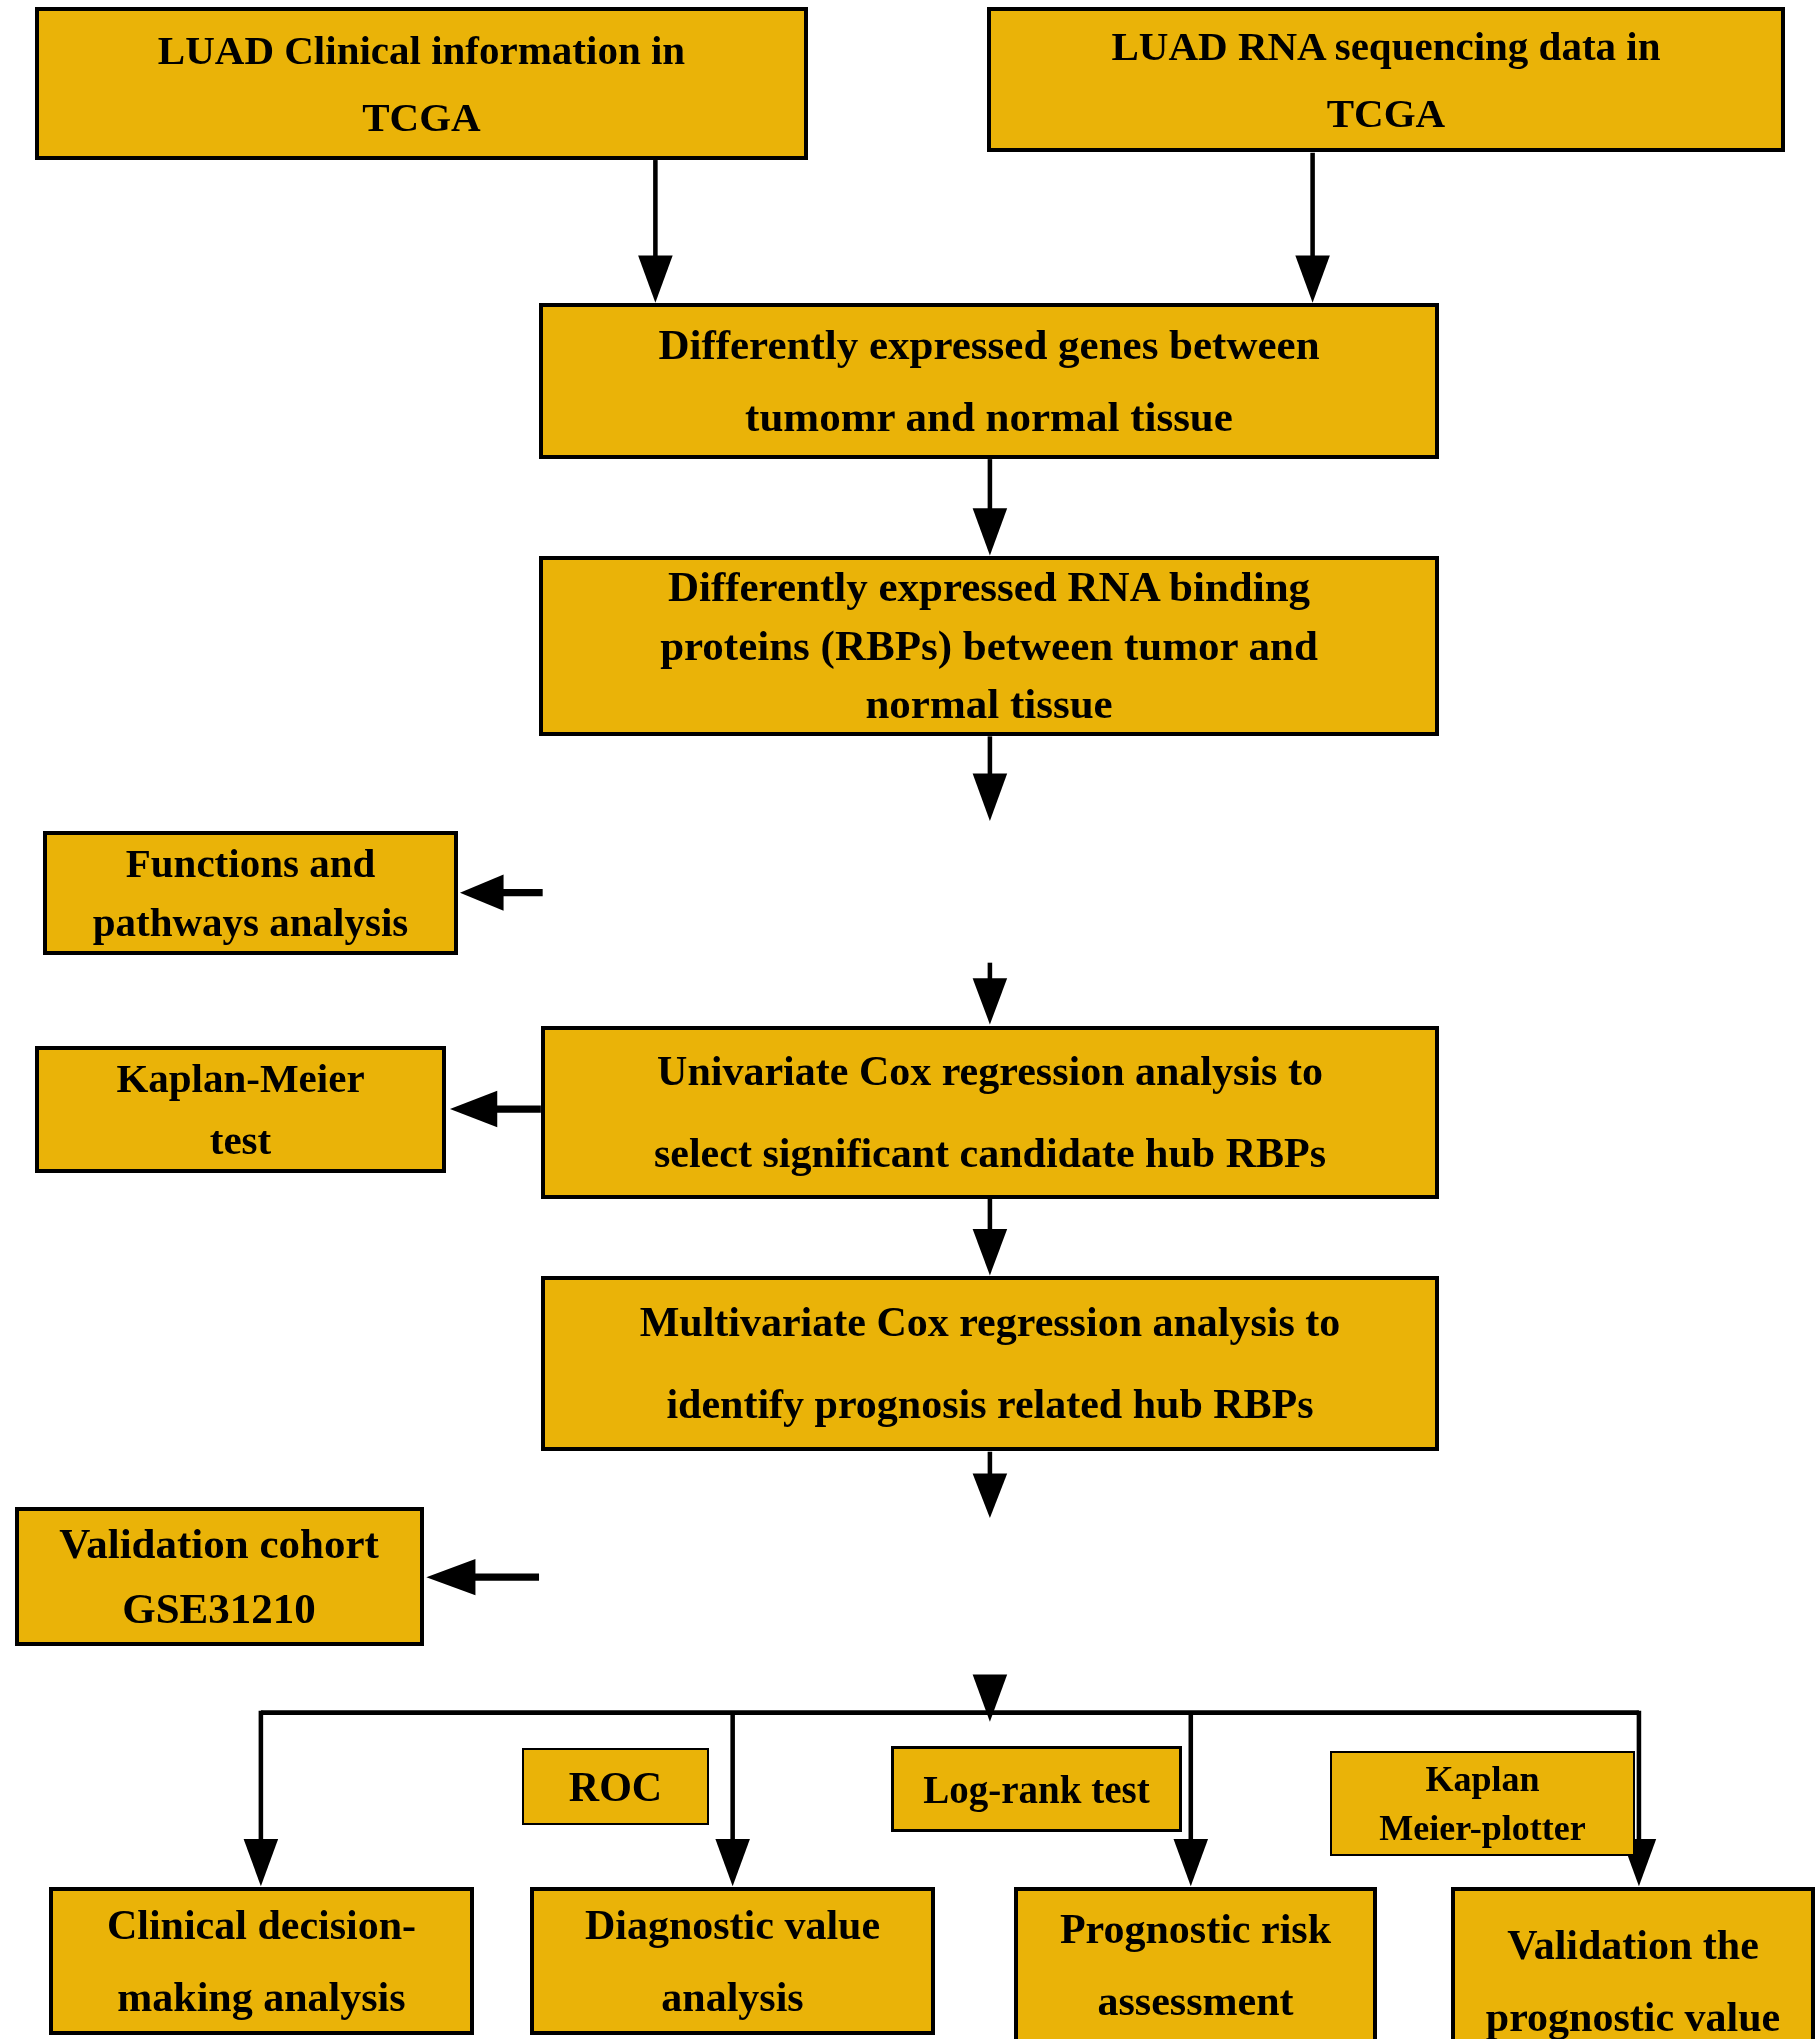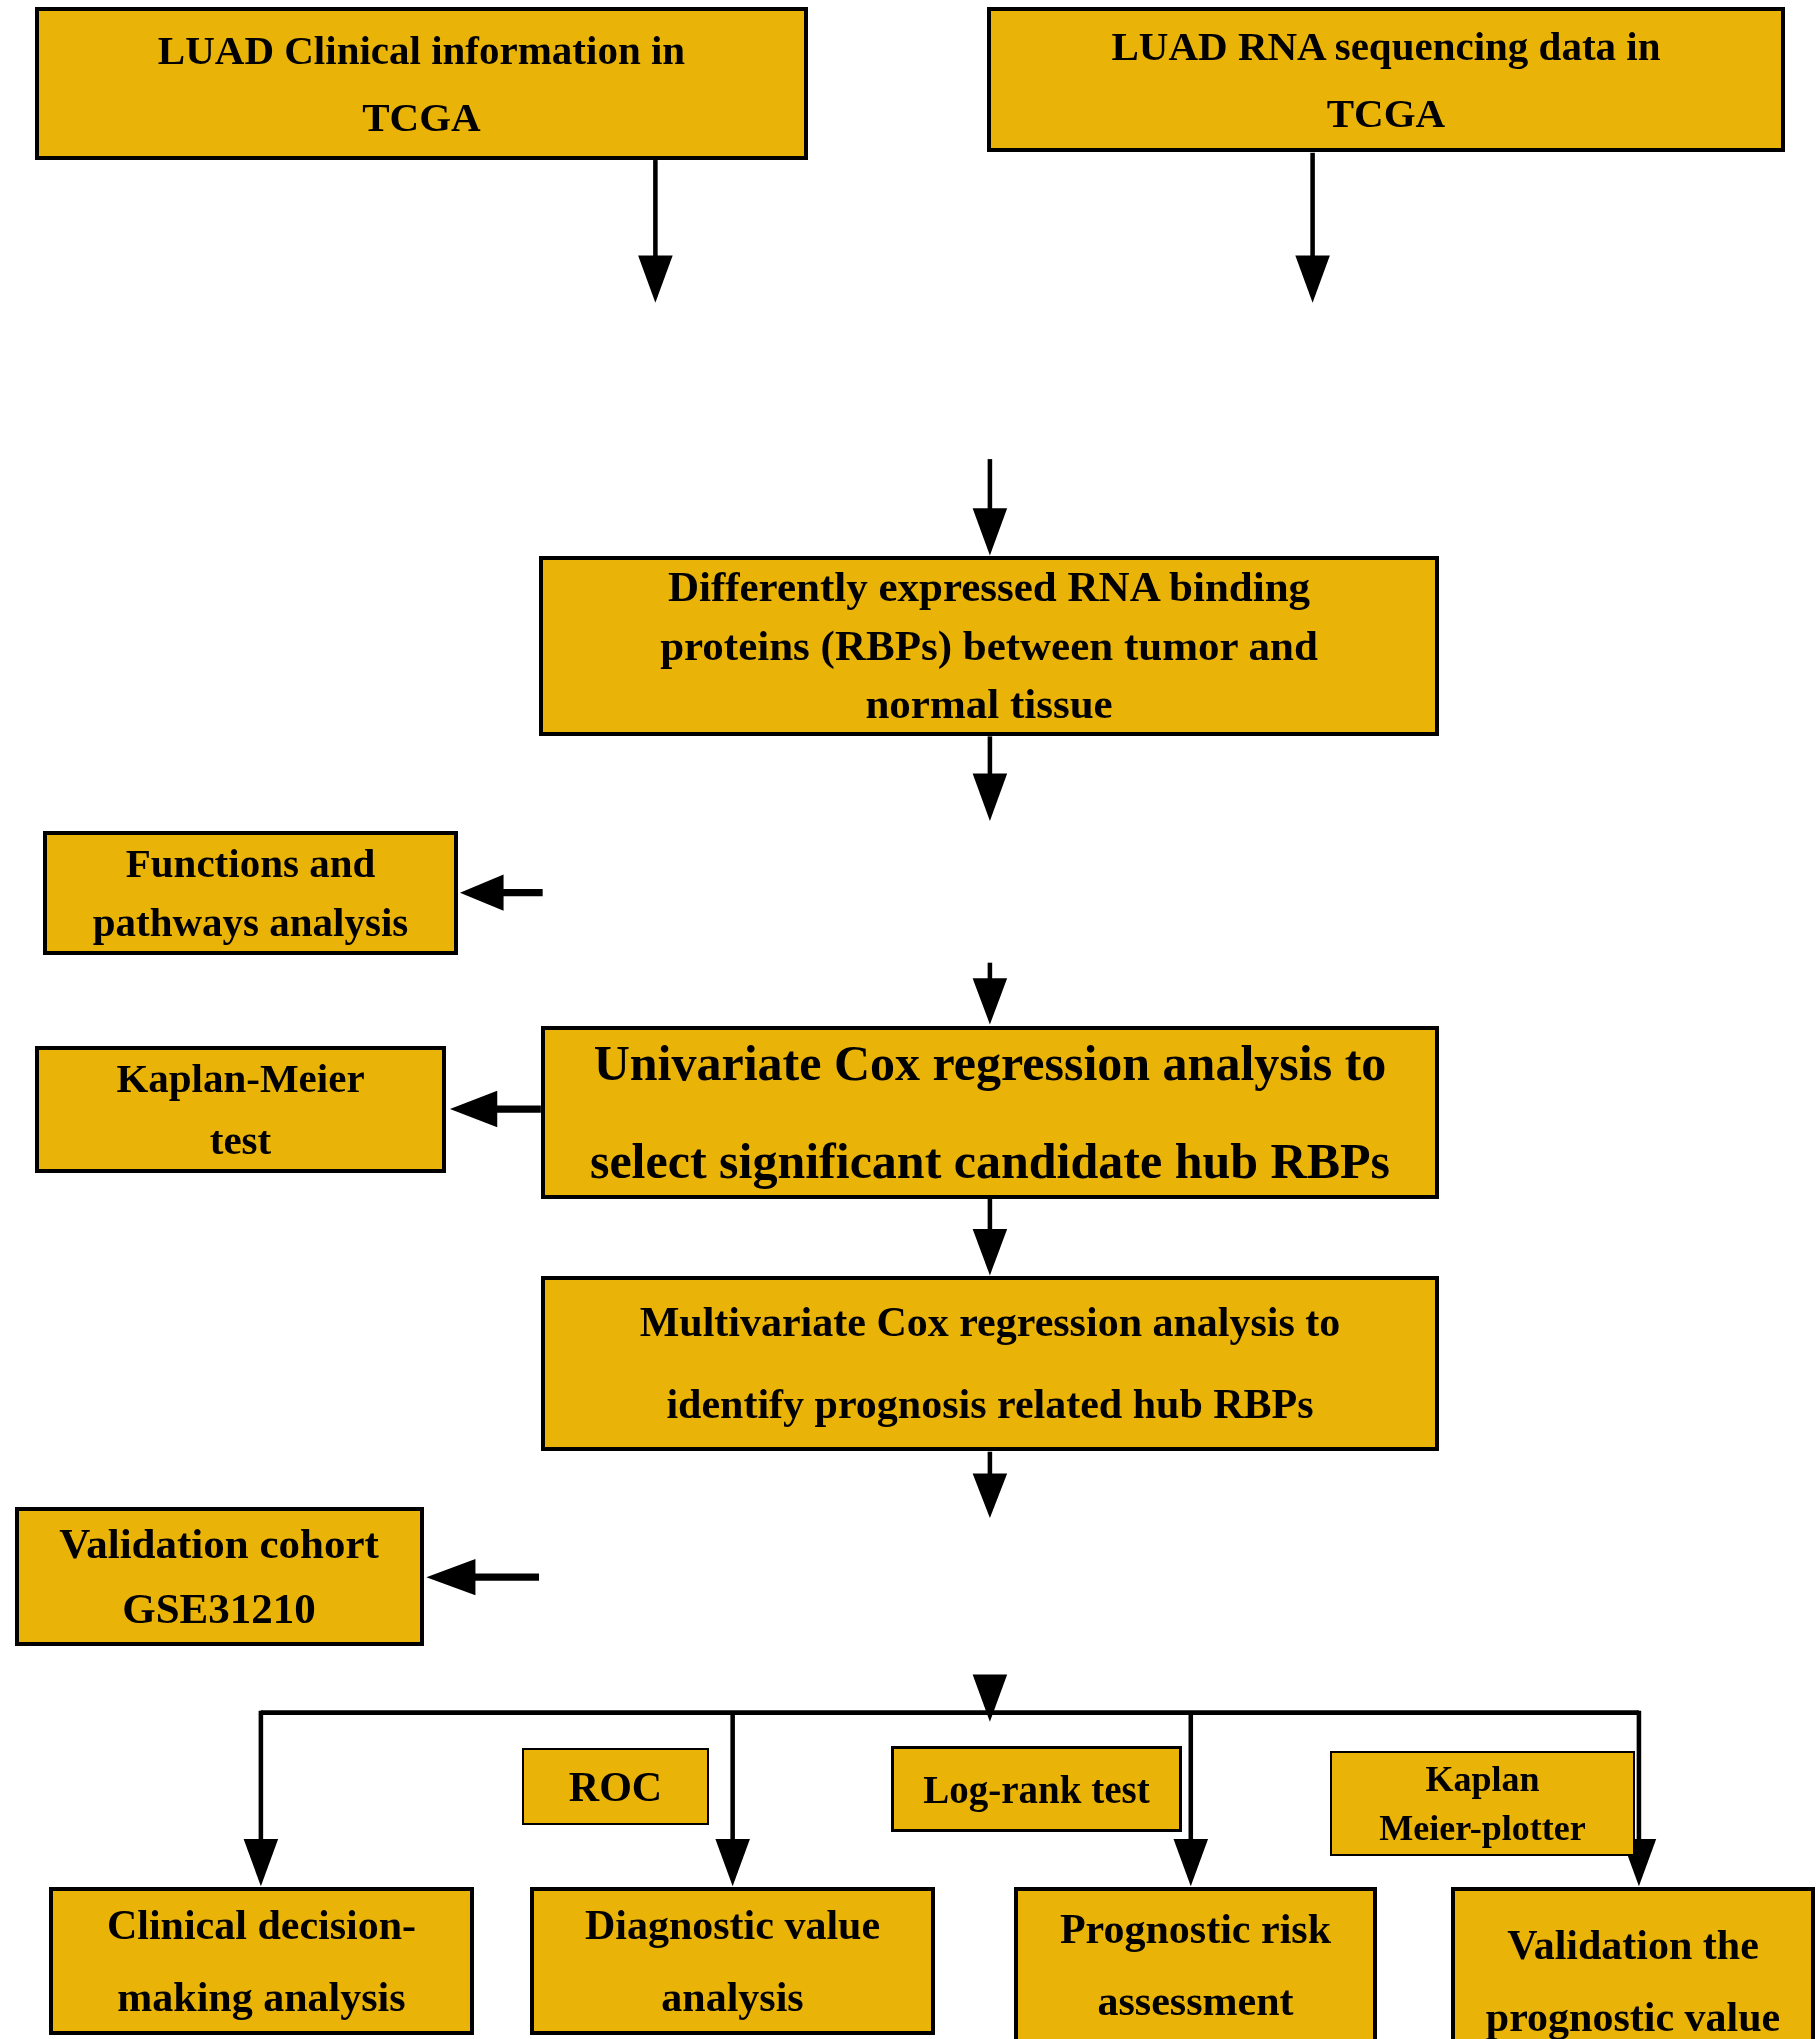--- a/index.html
+++ b/index.html
@@ -34,21 +34,21 @@
     font-weight: 700;
     white-space: pre-line;
     color: #000000;
   }
   
   #n-luad-clinical        { left: 35px;   top: 7.3px;    width: 773px; height: 153px; font-size: 41px; line-height: 1.62; }
   #n-luad-rna             { left: 987px; top: 7.3px;    width: 798px; height: 145px; font-size: 41px; line-height: 1.62; }
   #n-deg                  { left: 539px;  top: 303px;  width: 900px; height: 156px; font-size: 43px; line-height: 1.68; }
   #n-de-rbp               { left: 539px;  top: 556px;  width: 900px; height: 180px; font-size: 43px; line-height: 1.36; }
   #n-ppi                  { left: 543px;  top: 822px;  width: 889px; height: 141px; font-size: 42px; line-height: 1.58; }
-  #n-univariate           { left: 541px;  top: 1026px; width: 898px; height: 173px; font-size: 50px; line-height: 1.95; }
+  #n-univariate           { left: 541px;  top: 1026px; width: 898px; height: 173px; font-size: 42px; line-height: 1.95; }
   #n-multivariate         { left: 541px;  top: 1276px; width: 898px; height: 175px; font-size: 42px; line-height: 1.95; }
   #n-cox-model            { left: 539px;  top: 1519px; width: 900px; height: 158px; font-size: 42px; line-height: 1.82; }
   
   #n-functions            { left: 43px;   top: 831px;  width: 415px; height: 124px; font-size: 41px; line-height: 1.45; }
   #n-km-test              { left: 35px;   top: 1046px; width: 411px; height: 127px; font-size: 41px; line-height: 1.5;  }
   #n-validation-cohort    { left: 14.5px;   top: 1507px; width: 409px; height: 139px; font-size: 43px; line-height: 1.5;  }
   
   #n-nomogram             { left: 9px;   top: 1746px; width: 235px; height: 82px;  font-size: 38px; border-width: 3.6px; }
   #n-roc                  { left: 522px;  top: 1748px; width: 187px; height: 77px;  font-size: 42px; border-width: 2.7px; }
   #n-log-rank             { left: 891px;  top: 1746px; width: 291px; height: 86px;  font-size: 39px; border-width: 3.6px; }
@@ -132,20 +132,22 @@
       <line x1="1803" y1="1882" x2="1803" y2="2026" stroke="#000" stroke-width="5"></line>
       <polygon points="1784,2023 1822,2023 1803,2075" fill="#000"></polygon>
     </g>
   </svg>
 
   <div class="box" id="n-luad-clinical">LUAD Clinical information in
 TCGA</div>
   <div class="box" id="n-luad-rna">LUAD RNA sequencing data in
 TCGA</div>
 
+  <div class="box" id="n-deg">Differently expressed genes between
+tumomr and normal tissue</div>
   <div class="box" id="n-de-rbp">Differently expressed RNA binding
 proteins (RBPs) between tumor and
 normal tissue</div>
   <div class="box" id="n-univariate">Univariate Cox regression analysis to
 select significant candidate hub RBPs</div>
   <div class="box" id="n-multivariate">Multivariate Cox regression analysis to
 identify prognosis related hub RBPs</div>
 
   <div class="box" id="n-functions">Functions and
 pathways analysis</div>

